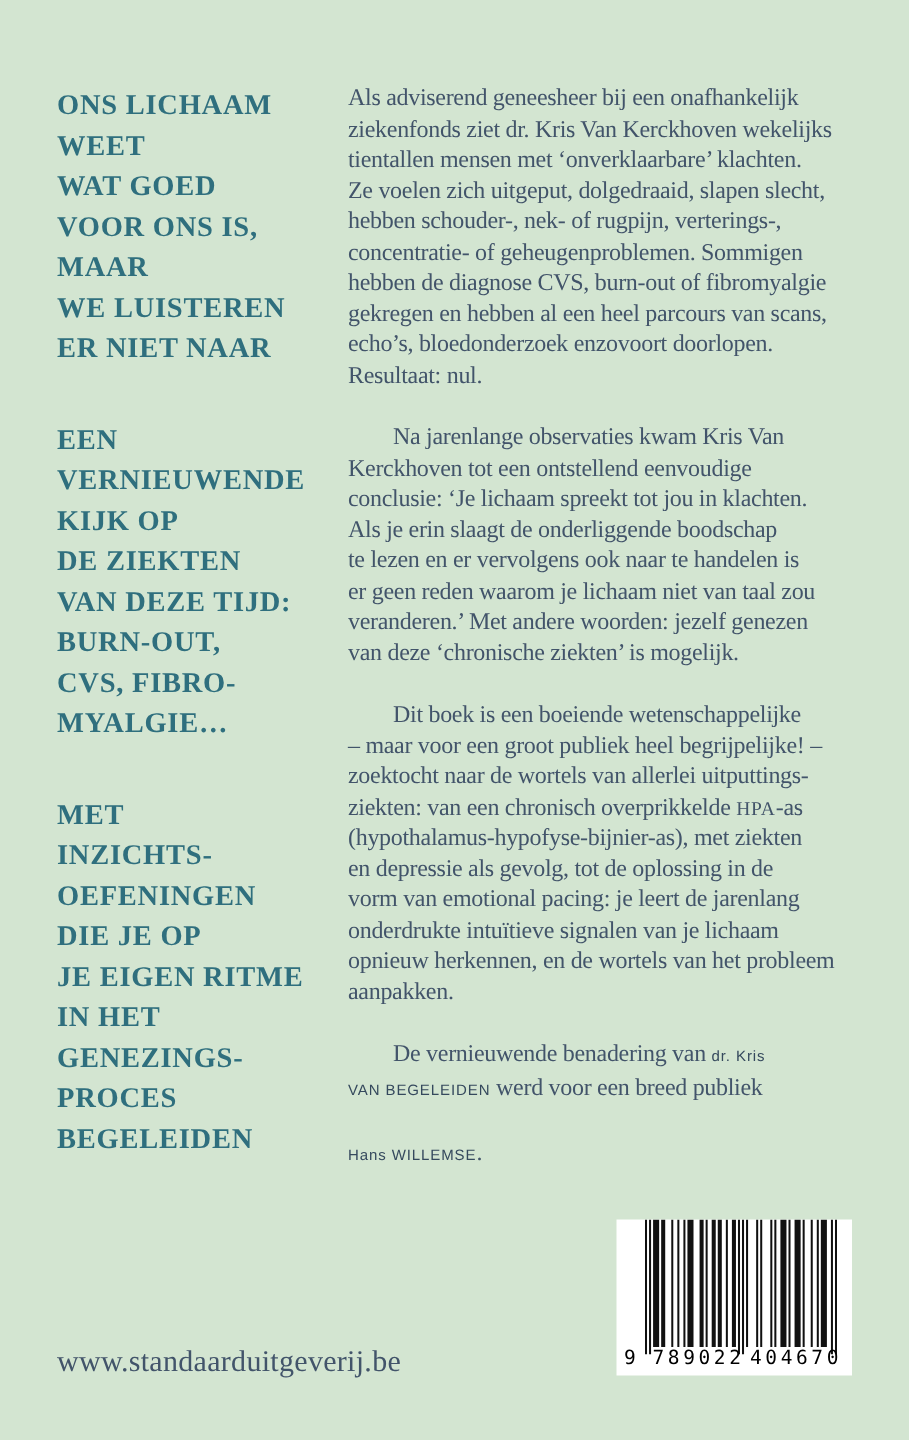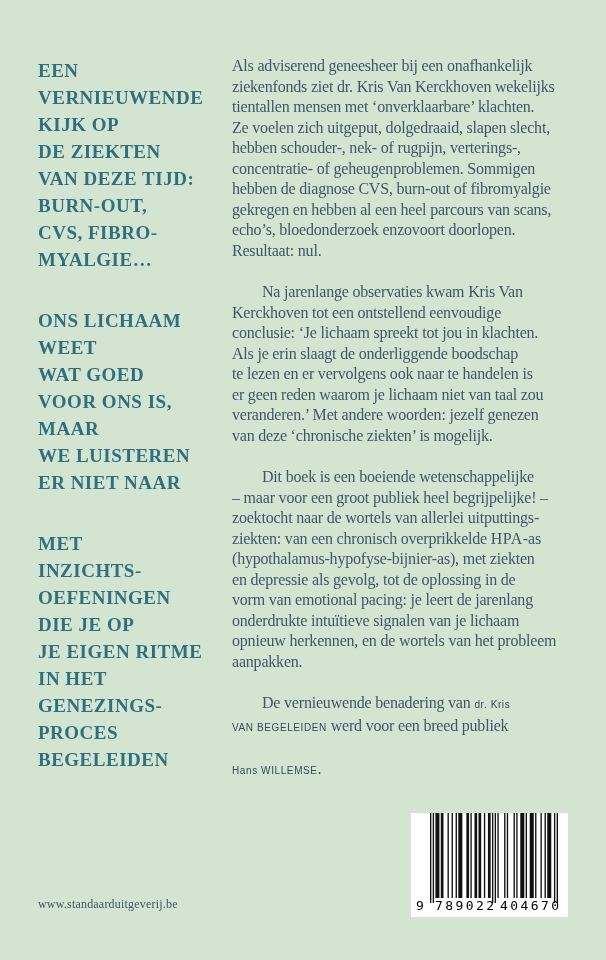--- a/index.html
+++ b/index.html
@@ -47,27 +47,27 @@
   .main-column p{margin:0 0 21px 12px;}
   .main-column p.indent{text-indent:30px;}
   .seg-serif{font-family:"Liberation Serif", serif;}
   .seg-sans{
     font-family:"Liberation Sans", sans-serif;
     font-weight:400;
     color:var(--name);
     font-size:10px;
     letter-spacing:0.6px;
   }
-  .seg-smallcaps{font-size:16px;letter-spacing:0.5px;}
+  .seg-smallcaps{font-size:13px;letter-spacing:0.5px;}
   
   .website{
     position:absolute;
     left:38px;top:897px;
     color:var(--body);
-    font-size:12px;
+    font-size:20px;
     letter-spacing:0.2px;
   }
   .barcode-box{
     position:absolute;
     left:411px;top:813px;
     width:157px;height:104px;
     background:#ffffff;
   }
   .barcode-bars{
     position:absolute;
@@ -86,22 +86,22 @@
   .bc-first{left:5px;}
   .bc-left{left:24px;letter-spacing:2.4px;}
   .bc-right{left:89px;letter-spacing:2.4px;}
 </style>
 </head>
 <body>
 
 <div class="page">
 
   <div class="sidebar">
+    <div class="tagline-block"><span class="seg-serif">ONS LICHAAM</span><br><span class="seg-serif">WEET</span><br><span class="seg-serif">WAT GOED</span><br><span class="seg-serif">VOOR ONS IS,</span><br><span class="seg-serif">MAAR</span><br><span class="seg-serif">WE LUISTEREN</span><br><span class="seg-serif">ER NIET NAAR</span></div>
     <div class="tagline-block"><span class="seg-serif">EEN</span><br><span class="seg-serif">VERNIEUWENDE</span><br><span class="seg-serif">KIJK OP</span><br><span class="seg-serif">DE ZIEKTEN</span><br><span class="seg-serif">VAN DEZE TIJD:</span><br><span class="seg-serif">BURN-OUT,</span><br><span class="seg-serif">CVS, FIBRO-</span><br><span class="seg-serif">MYALGIE…</span></div>
-    <div class="tagline-block"><span class="seg-serif">ONS LICHAAM</span><br><span class="seg-serif">WEET</span><br><span class="seg-serif">WAT GOED</span><br><span class="seg-serif">VOOR ONS IS,</span><br><span class="seg-serif">MAAR</span><br><span class="seg-serif">WE LUISTEREN</span><br><span class="seg-serif">ER NIET NAAR</span></div>
     <div class="tagline-block"><span class="seg-serif">MET</span><br><span class="seg-serif">INZICHTS-</span><br><span class="seg-serif">OEFENINGEN</span><br><span class="seg-serif">DIE JE OP</span><br><span class="seg-serif">JE EIGEN RITME</span><br><span class="seg-serif">IN HET</span><br><span class="seg-serif">GENEZINGS-</span><br><span class="seg-serif">PROCES</span><br><span class="seg-serif">BEGELEIDEN</span></div>
   </div>
 
   <div class="main-column">
     <p><span class="seg-serif">Als adviserend geneesheer bij een onafhankelijk</span><br><span class="seg-serif">ziekenfonds ziet dr. Kris Van Kerckhoven wekelijks</span><br><span class="seg-serif">tientallen mensen met ‘onverklaarbare’ klachten.</span><br><span class="seg-serif">Ze voelen zich uitgeput, dolgedraaid, slapen slecht,</span><br><span class="seg-serif">hebben schouder-, nek- of rugpijn, verterings-,</span><br><span class="seg-serif">concentratie- of geheugenproblemen. Sommigen</span><br><span class="seg-serif">hebben de diagnose CVS, burn-out of fibromyalgie</span><br><span class="seg-serif">gekregen en hebben al een heel parcours van scans,</span><br><span class="seg-serif">echo’s, bloedonderzoek enzovoort doorlopen.</span><br><span class="seg-serif">Resultaat: nul.</span></p>
     <p class="indent"><span class="seg-serif">Na jarenlange observaties kwam Kris Van</span><br><span class="seg-serif">Kerckhoven tot een ontstellend eenvoudige</span><br><span class="seg-serif">conclusie: ‘Je lichaam spreekt tot jou in klachten.</span><br><span class="seg-serif">Als je erin slaagt de onderliggende boodschap</span><br><span class="seg-serif">te lezen en er vervolgens ook naar te handelen is</span><br><span class="seg-serif">er geen reden waarom je lichaam niet van taal zou</span><br><span class="seg-serif">veranderen.’ Met andere woorden: jezelf genezen</span><br><span class="seg-serif">van deze ‘chronische ziekten’ is mogelijk.</span></p>
     <p class="indent"><span class="seg-serif">Dit boek is een boeiende wetenschappelijke</span><br><span class="seg-serif">– maar voor een groot publiek heel begrijpelijke! –</span><br><span class="seg-serif">zoektocht naar de wortels van allerlei uitputtings-</span><br><span class="seg-serif">ziekten: van een chronisch overprikkelde </span><span class="seg-smallcaps">HPA</span><span class="seg-serif">-as</span><br><span class="seg-serif">(hypothalamus-hypofyse-bijnier-as), met ziekten</span><br><span class="seg-serif">en depressie als gevolg, tot de oplossing in de</span><br><span class="seg-serif">vorm van emotional pacing: je leert de jarenlang</span><br><span class="seg-serif">onderdrukte intuïtieve signalen van je lichaam</span><br><span class="seg-serif">opnieuw herkennen, en de wortels van het probleem</span><br><span class="seg-serif">aanpakken.</span></p>
     <p class="indent"><span class="seg-serif">De vernieuwende benadering van </span><span class="seg-sans">dr. Kris</span><br><span class="seg-sans">VAN BEGELEIDEN</span><span class="seg-serif"> werd voor een breed publiek</span><br><br><span class="seg-sans">Hans WILLEMSE</span><span class="seg-serif">.</span></p>
   </div>
 

